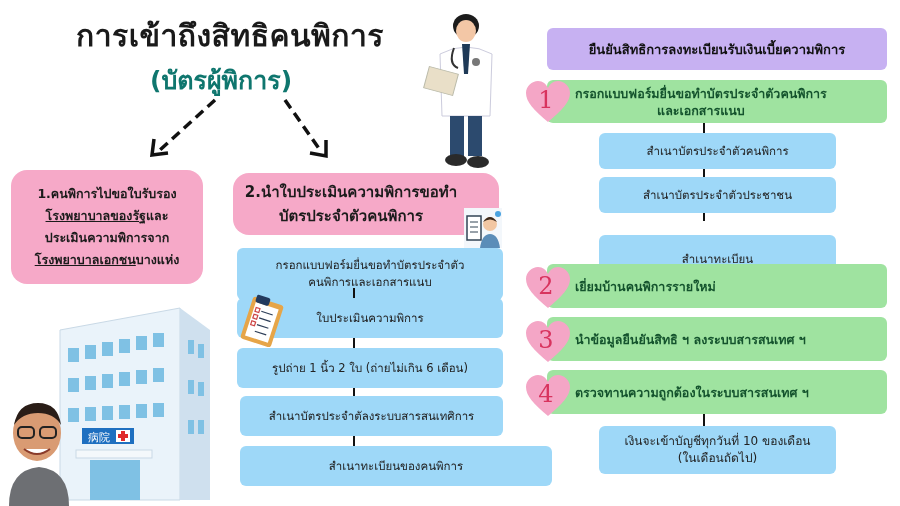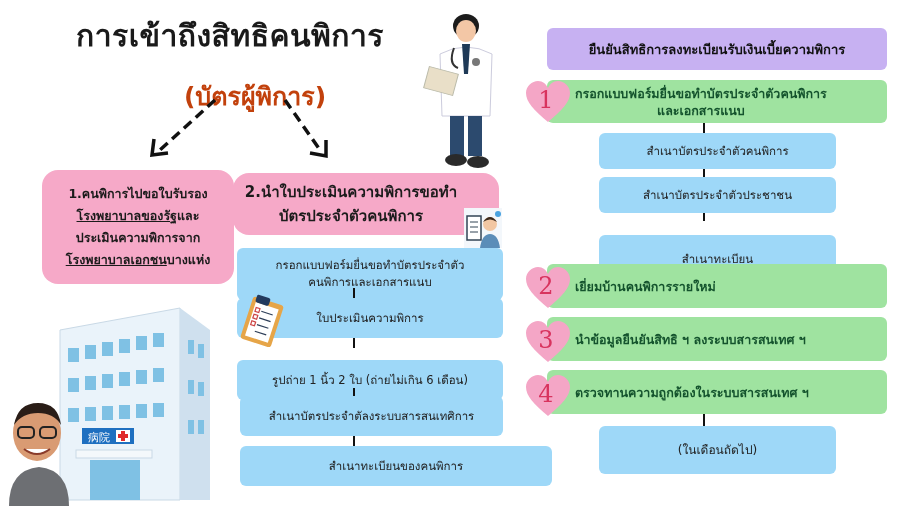--- a/index.html
+++ b/index.html
@@ -7,34 +7,34 @@
   body { position: relative; font-family: "DejaVu Sans", "Liberation Sans", sans-serif; color: #111; }
 
   .abs { position: absolute; }
 
   
   .title {
     left: 40px; top: 12px; width: 380px;
     font-size: 30px; font-weight: bold; color: #1a1a1a; text-align: center; letter-spacing: 0.5px;
   }
   .subtitle {
-    left: 150px; top: 76px; width: 210px;
-    font-size: 25px; font-weight: bold; color: #c2410c; text-align: center;
+    left: 150px; top: 60px; width: 210px;
+    font-size: 25px; font-weight: bold; color: #0f766e; text-align: left;
   }
 
   
   .arrows { left: 140px; top: 95px; width: 200px; height: 70px; }
 
   
   .pink-box {
     background: #f6a9c8; border-radius: 16px;
     display: flex; align-items: center; justify-content: center;
     text-align: center; font-weight: bold; color: #1b1b1b;
   }
-  .box1 { left: 11px; top: 170px; width: 192px; height: 114px; font-size: 12.5px; line-height: 22px; padding: 20px; margin-left: 31px; }
+  .box1 { left: 11px; top: 170px; width: 192px; height: 114px; font-size: 12.5px; line-height: 22px; padding: 20px; }
   .box1 u { text-decoration: underline; }
   .box2 { left: 233px; top: 173px; width: 266px; height: 62px; font-size: 15px; line-height: 24px; padding: 4px 40px 4px 10px; }
 
   
   .blue-box {
     background: #9ed8f8; border-radius: 6px;
     display: flex; align-items: center; justify-content: center;
     text-align: center; color: #222; font-size: 11.5px; line-height: 17px;
   }
   .vline { width: 0; border-left: 2px dashed #111; }
@@ -186,21 +186,21 @@
     <line x1="18" y1="20" x2="30" y2="20"></line>
       <line x1="18" y1="27" x2="30" y2="27"></line>
       <line x1="18" y1="34" x2="30" y2="34"></line>
       <line x1="18" y1="41" x2="30" y2="41"></line>
     <rect x="12" y="18" width="4" height="4" fill="none" stroke="#c44"></rect>
       <rect x="12" y="25" width="4" height="4" fill="none" stroke="#c44"></rect>
       <rect x="12" y="32" width="4" height="4" fill="none" stroke="#c44"></rect>
   </g>
 </svg>
 <div class="abs vline" style="left:353px; top:338px; height:10px;"></div>
-<div class="abs blue-box" style="left:237px; top:360px; width:266px; height:40px;">
+<div class="abs blue-box" style="left:237px; top:348px; width:266px; height:40px;">
   <div>รูปถ่าย 1 นิ้ว 2 ใบ (ถ่ายไม่เกิน 6 เดือน)</div>
 </div>
 <div class="abs vline" style="left:353px; top:388px; height:8px;"></div>
 <div class="abs blue-box" style="left:240px; top:396px; width:263px; height:40px;">
   <div>สำเนาบัตรประจำตัลงระบบสารสนเทศิการ</div>
 </div>
 <div class="abs vline" style="left:353px; top:436px; height:10px;"></div>
 <div class="abs blue-box" style="left:240px; top:446px; width:312px; height:40px;">
   <div>สำเนาทะเบียนของคนพิการ</div>
 </div>
@@ -259,15 +259,16 @@
 <div class="abs" style="left:524px; top:374px;">
   <svg class="heart" viewBox="0 0 48 44">
       <path d="M24 42 C10 30 2 22 2 13 C2 6 8 1 14 1 C19 1 22 4 24 8 C26 4 29 1 34 1 C40 1 46 6 46 13 C46 22 38 30 24 42 Z" fill="#f4a6c6"></path>
     </svg>
   <div class="heart-num">4</div>
 </div>
 
 <div class="abs vline" style="left:703px; top:414px; height:12px;"></div>
 <div class="abs blue-box" style="left:599px; top:426px; width:237px; height:48px; font-size:12px;">
   <div>
+    <div>เงินจะเข้าบัญชีทุกวันที่ 10 ของเดือน</div>
     <div>(ในเดือนถัดไป)</div>
   </div>
 </div>
 
 </body></html>

